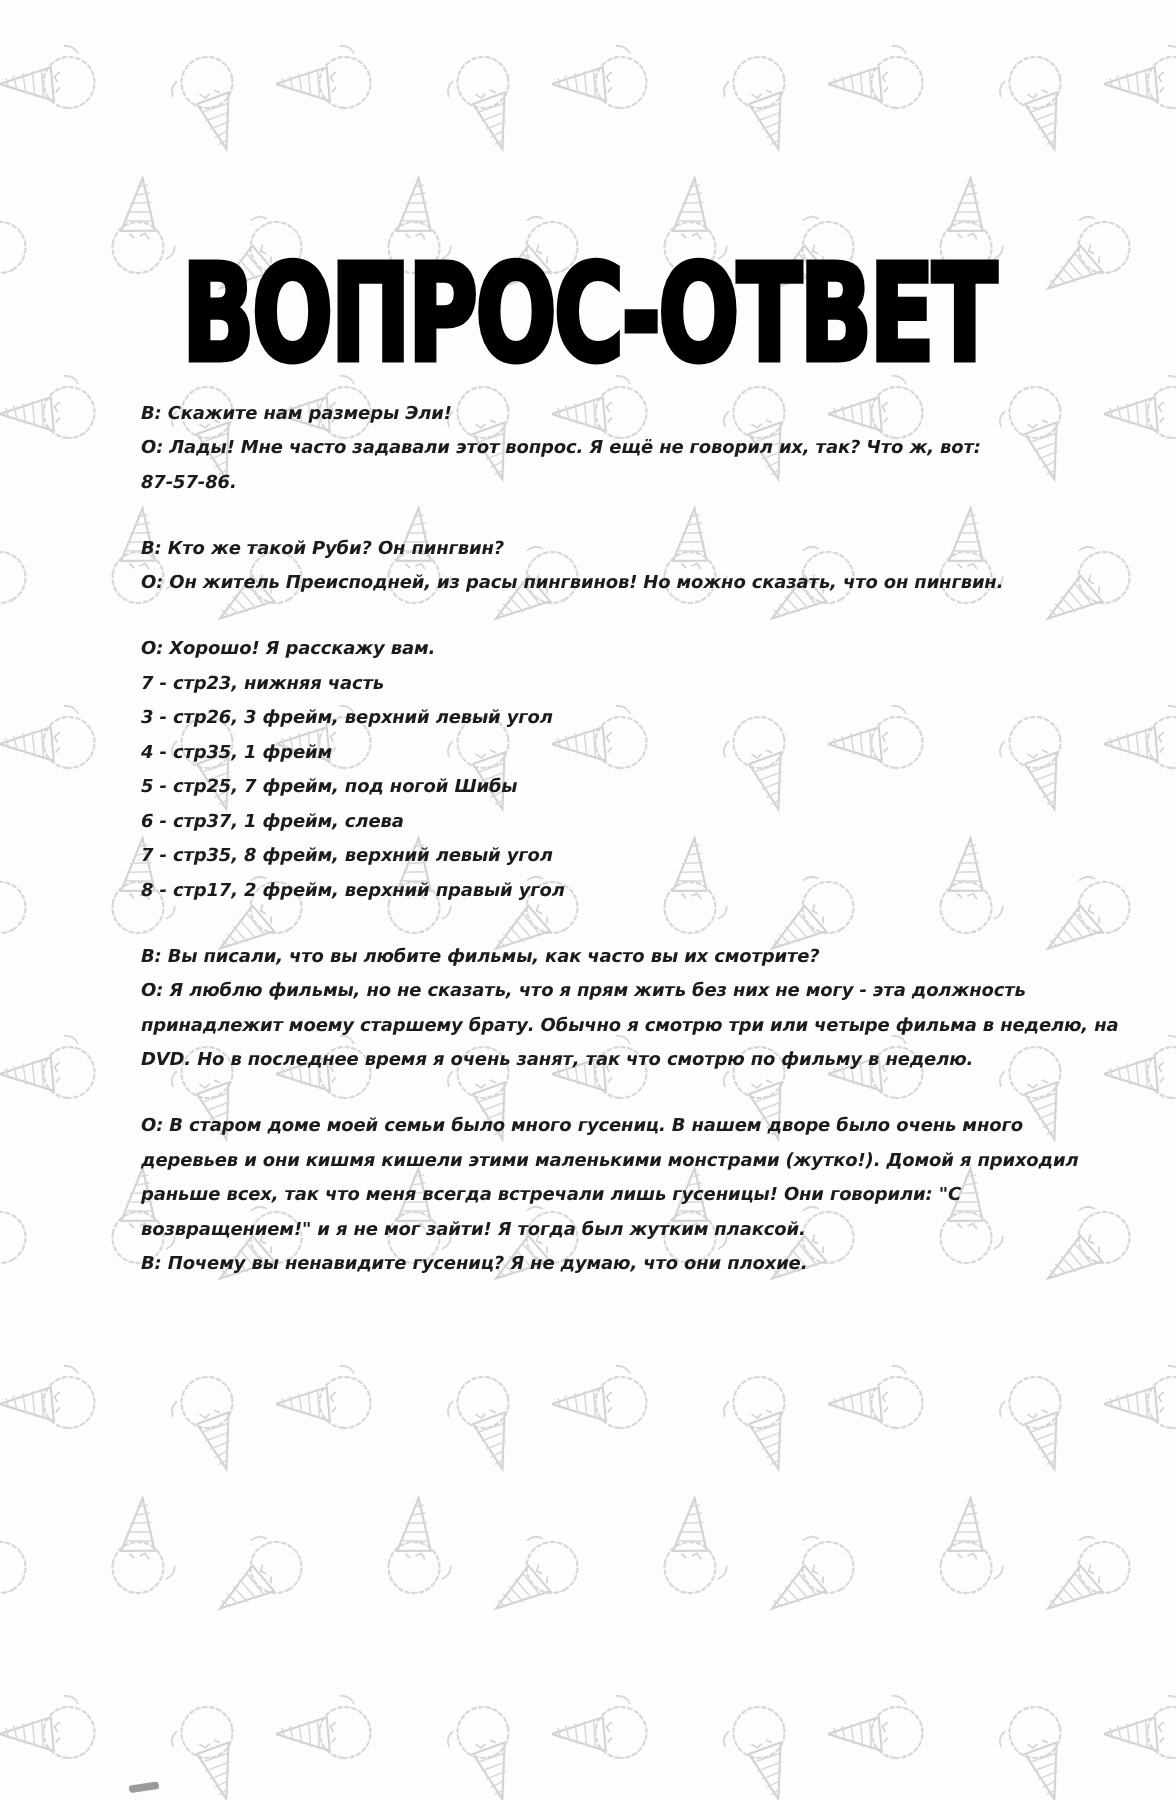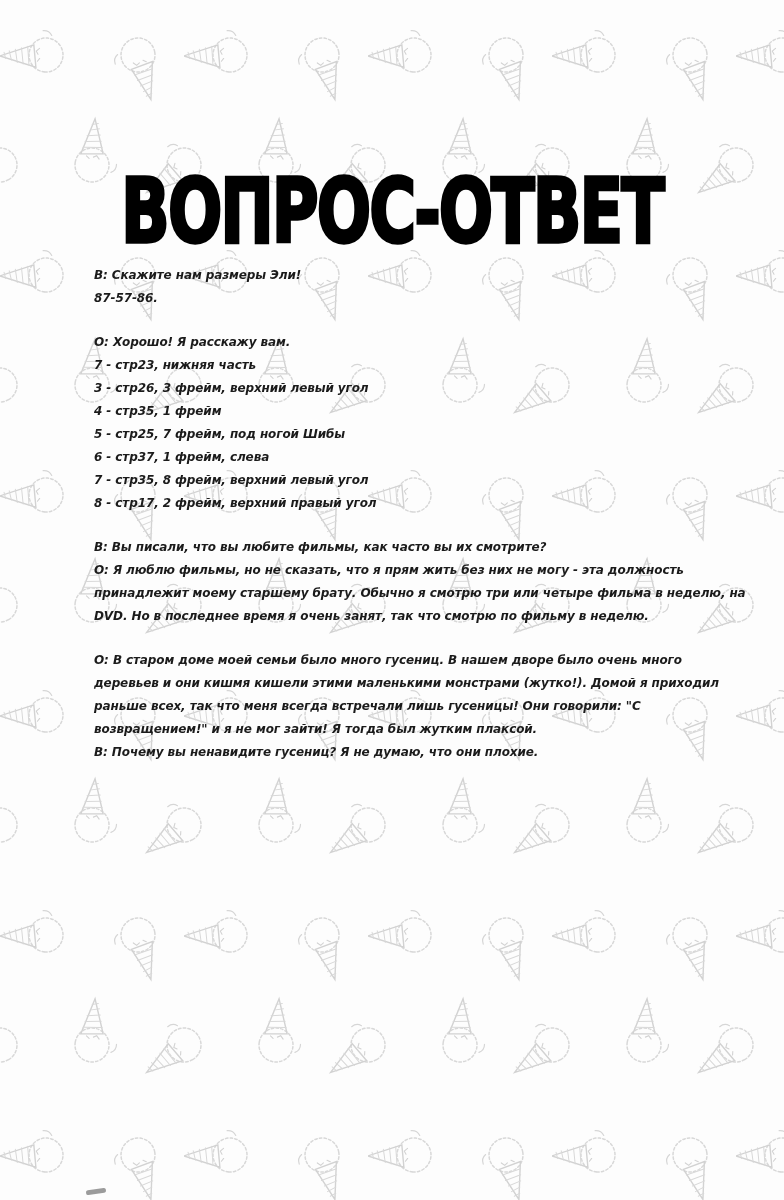--- a/index.html
+++ b/index.html
@@ -100,23 +100,28 @@
   </defs>
   <rect width="784" height="1200" fill="url(#doodles)"></rect>
 </svg>
 
 <h1 class="page-title">ВОПРОС-ОТВЕТ</h1>
 
 <div class="qa-content">
 
   <section class="qa-section">
     <p>В: Скажите нам размеры Эли!</p>
+    <p>О: Лады! Мне часто задавали этот вопрос. Я ещё не говорил их, так? Что ж, вот:</p>
     <p>87-57-86.</p>
   </section>
 
+  <section class="qa-section">
+    <p>В: Кто же такой Руби? Он пингвин?</p>
+    <p>О: Он житель Преисподней, из расы пингвинов! Но можно сказать, что он пингвин.</p>
+  </section>
 
   <section class="qa-section">
     <p>О: Хорошо! Я расскажу вам.</p>
     <p>7 - стр23, нижняя часть</p>
     <p>3 - стр26, 3 фрейм, верхний левый угол</p>
     <p>4 - стр35, 1 фрейм</p>
     <p>5 - стр25, 7 фрейм, под ногой Шибы</p>
     <p>6 - стр37, 1 фрейм, слева</p>
     <p>7 - стр35, 8 фрейм, верхний левый угол</p>
     <p>8 - стр17, 2 фрейм, верхний правый угол</p>

